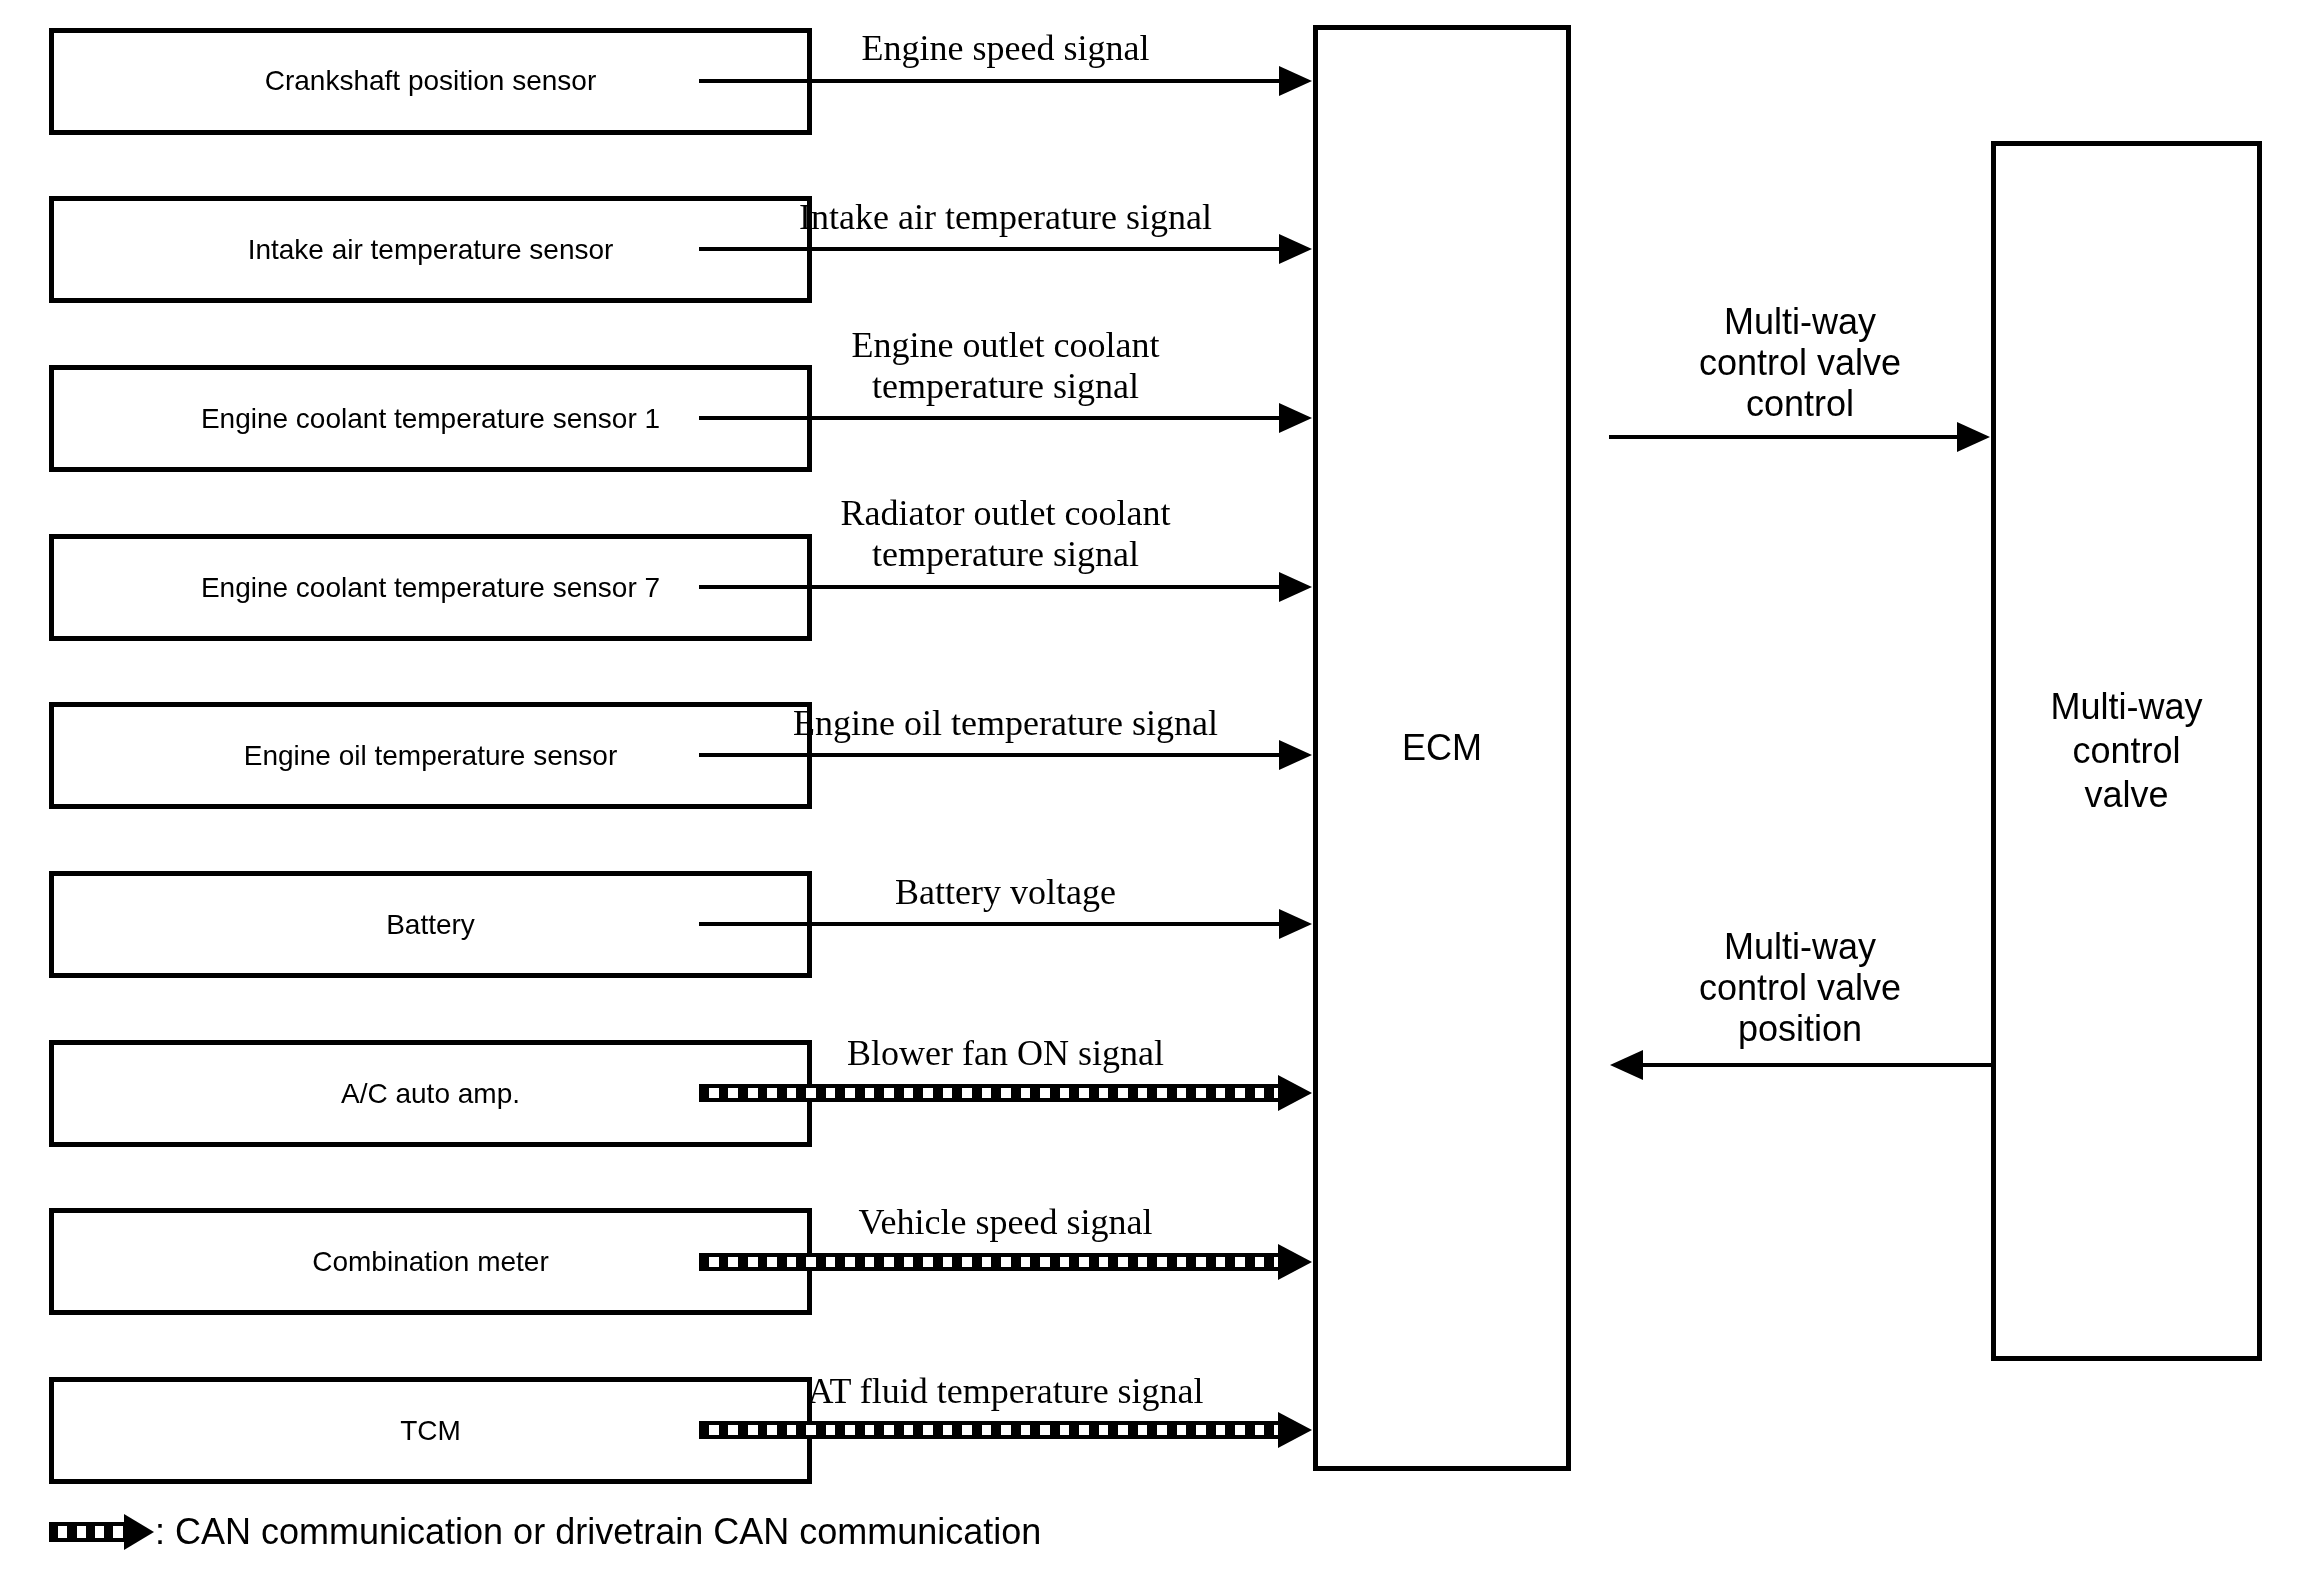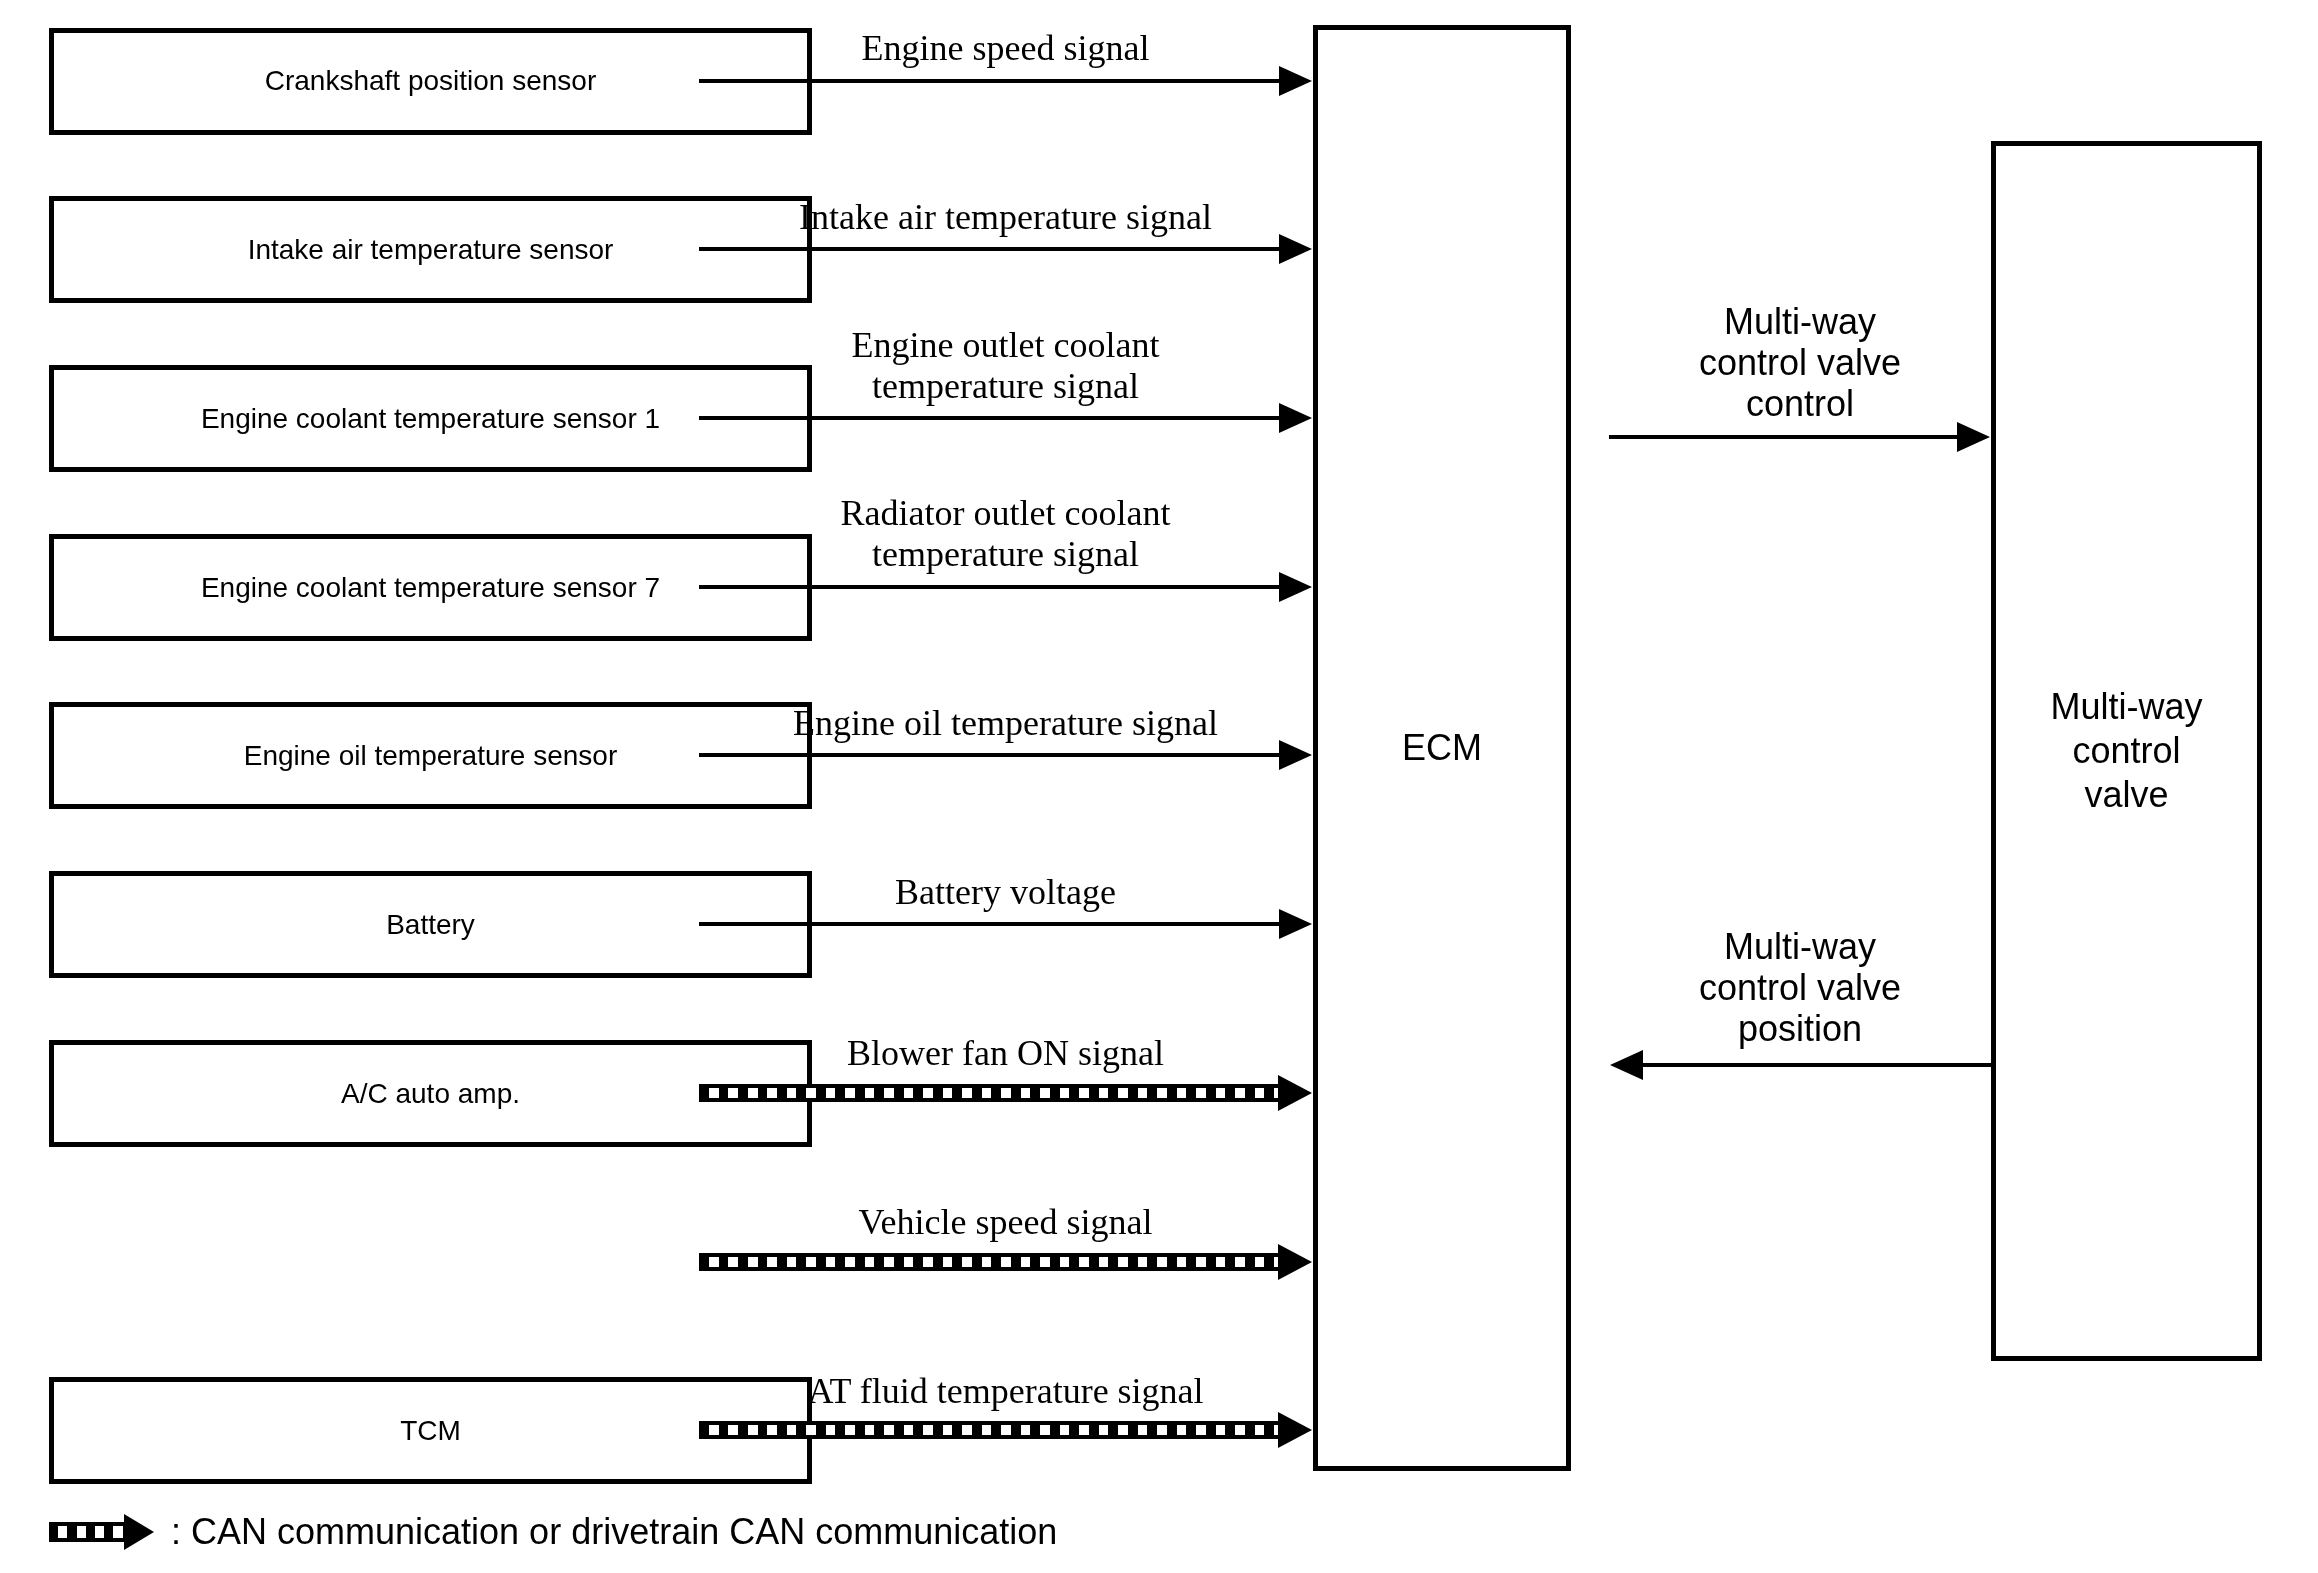--- a/index.html
+++ b/index.html
@@ -110,21 +110,21 @@
     font-size:36px;
     line-height:41px;
   }
   
   #legend{
     position:absolute;
     left:49px;
     top:1511px;
     display:flex;
     align-items:center;
-    gap:17px;
+    gap:1px;
     font-size:36px;
   }
   .legend-can{
     position:relative;
     width:75px;
     height:19.5px;
     box-sizing:border-box;
     border-top:4.6px solid var(--line);
     border-bottom:4.6px solid var(--line);
     background:repeating-linear-gradient(90deg,var(--line) 0 9.2px,var(--bg) 9.2px 18.4px);
@@ -198,20 +198,23 @@
   <div class="arrow-solid head-right" style="top:922px;left:699px;width:580px"></div>
 
   <div class="srcbox" style="top:1040px">
     <span>A/C auto amp.</span>
   </div>
   <div class="sig-label" style="bottom:499px">
     <div>Blower fan ON signal</div>
   </div>
   <div class="arrow-can" style="top:1084px;left:699px;width:579px"></div>
 
+  <div class="srcbox" style="top:1208px">
+    <span>Combination meter</span>
+  </div>
   <div class="sig-label" style="bottom:330px">
     <div>Vehicle speed signal</div>
   </div>
   <div class="arrow-can" style="top:1253px;left:699px;width:579px"></div>
 
   <div class="srcbox" style="top:1377px">
     <span>TCM</span>
   </div>
   <div class="sig-label" style="bottom:161px">
     <div>AT fluid temperature signal</div>

